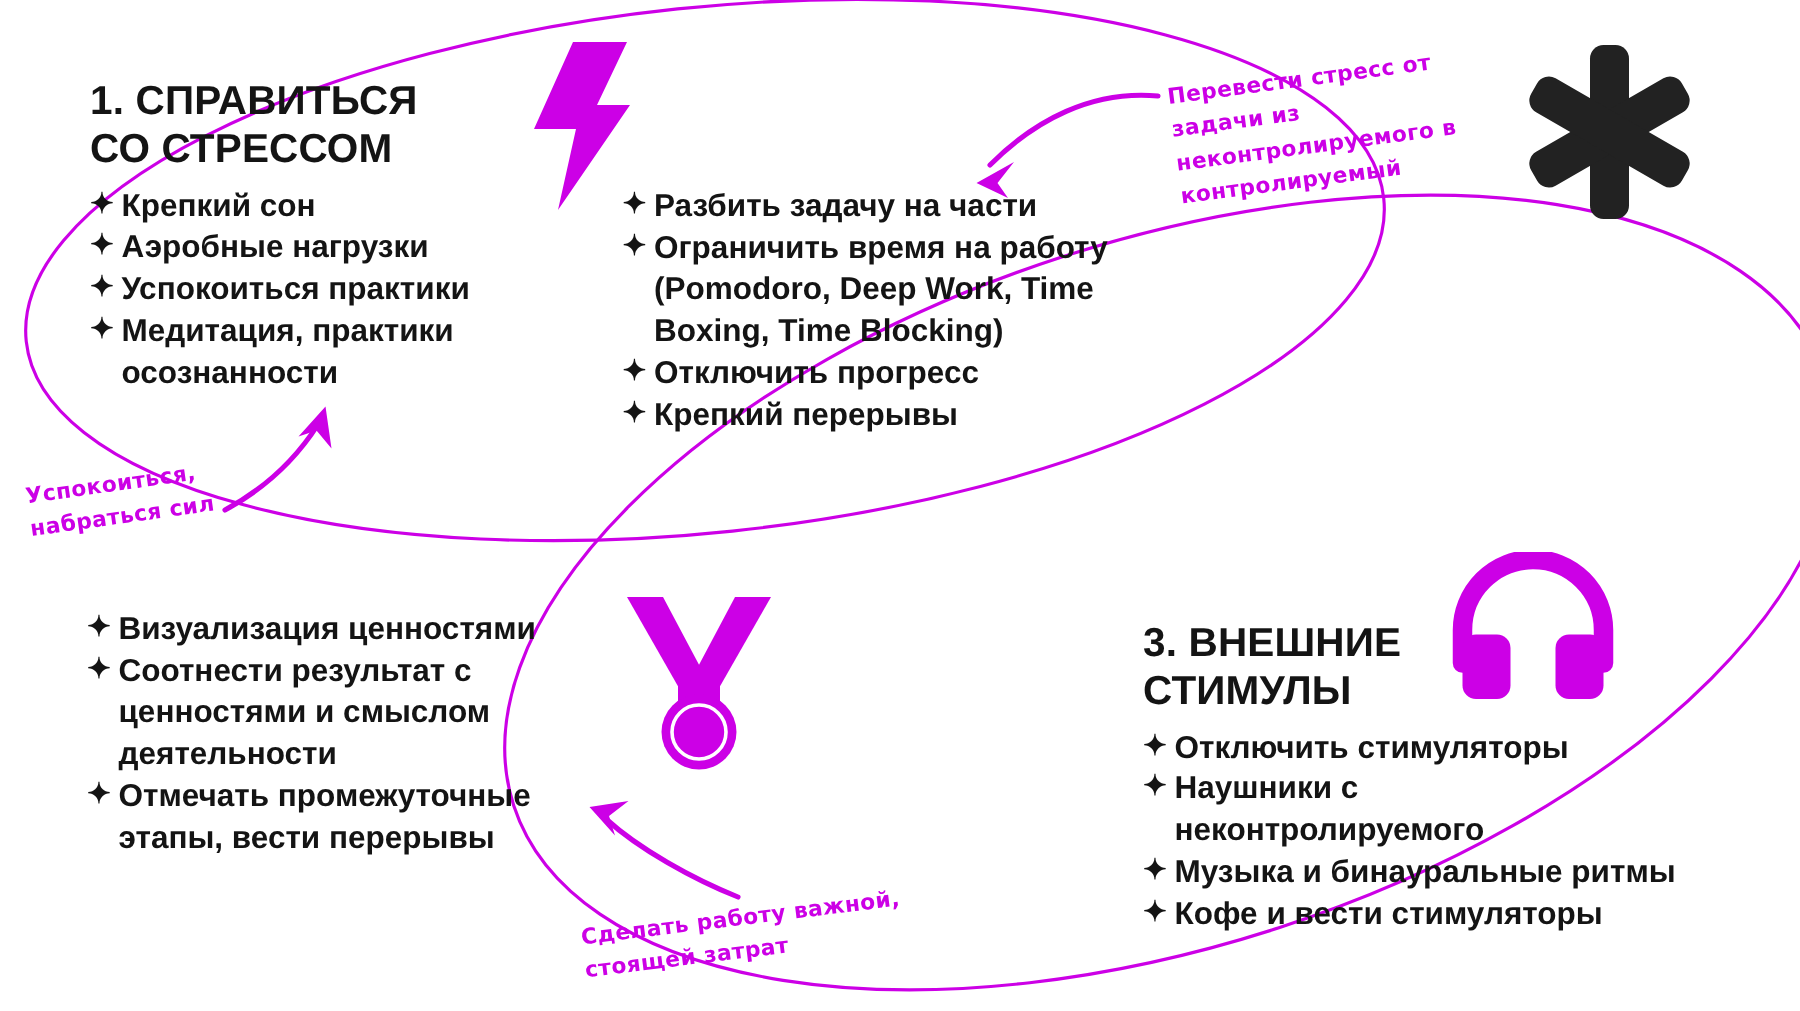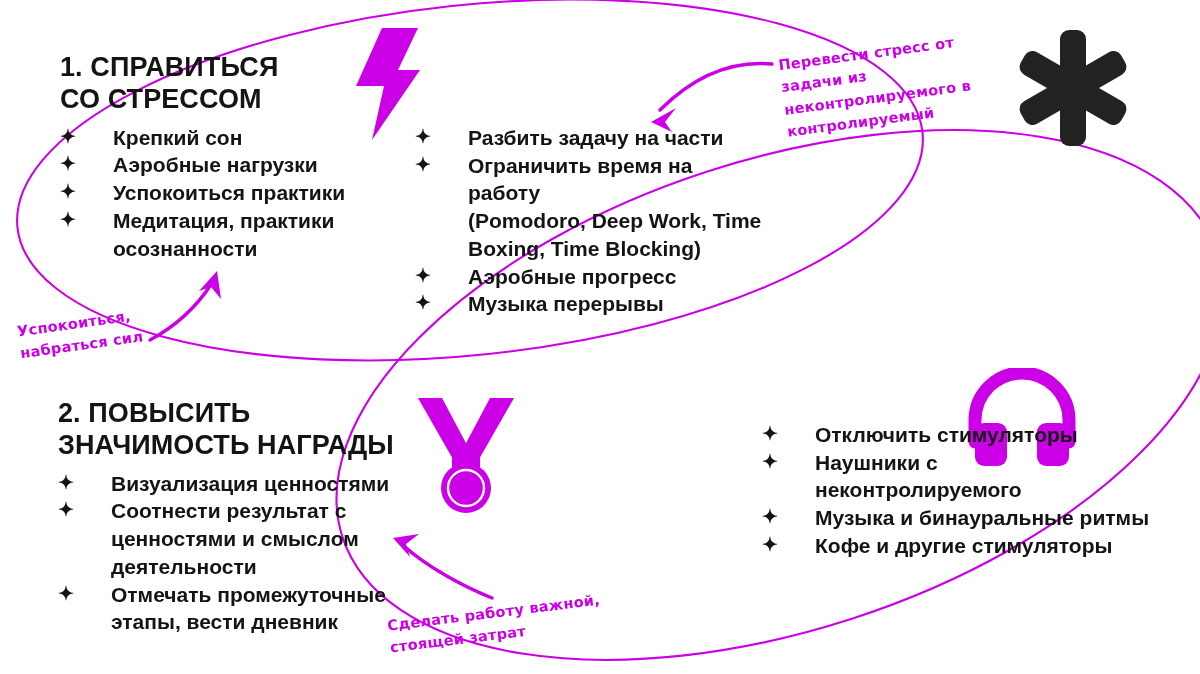--- a/index.html
+++ b/index.html
@@ -54,21 +54,21 @@
 
   .sparkle-icon {
     flex: 0 0 auto;
     width: 21px;
     font-size: 19px;
     line-height: 1.38;
     color: #141414;
     text-align: left;
   }
 
-  .bullet-text { flex: 1 1 auto; white-space: pre-line; margin-left: 32px; }
+  .bullet-text { flex: 1 1 auto; white-space: pre-line; }
 
   
 
   
   #section-1 { left: 60px;  top: 52px;  width: 320px; }
   #section-1b { left: 415px; top: 124px; width: 350px; }
   #section-2 { left: 58px;  top: 398px; width: 390px; }
   #section-3 { left: 762px; top: 413px; width: 400px; }
 
   #section-1b .bullet-list { margin-top: 0; }
@@ -213,79 +213,79 @@
 
       <div class="bullet-row">
         <span class="sparkle-icon">✦</span>
         <span class="bullet-text">Ограничить время на работу
 (Pomodoro, Deep Work, Time
 Boxing, Time Blocking)</span>
       </div>
 
       <div class="bullet-row">
         <span class="sparkle-icon">✦</span>
-        <span class="bullet-text">Аэробные прогресс</span>
-      </div>
-
-      <div class="bullet-row">
-        <span class="sparkle-icon">✦</span>
-        <span class="bullet-text">Музыка перерывы</span>
+        <span class="bullet-text">Отключить прогресс</span>
+      </div>
+
+      <div class="bullet-row">
+        <span class="sparkle-icon">✦</span>
+        <span class="bullet-text">Крепкий перерывы</span>
       </div>
 
     </div>
   </div>
 
   <div class="section" id="section-2">
-    <div class="sec-title">2. ПОВЫСИТЬ
-ЗНАЧИМОСТЬ НАГРАДЫ</div>
     <div class="bullet-list">
 
       <div class="bullet-row">
         <span class="sparkle-icon">✦</span>
         <span class="bullet-text">Визуализация ценностями</span>
       </div>
 
       <div class="bullet-row">
         <span class="sparkle-icon">✦</span>
         <span class="bullet-text">Соотнести результат с
 ценностями и смыслом
 деятельности</span>
       </div>
 
       <div class="bullet-row">
         <span class="sparkle-icon">✦</span>
         <span class="bullet-text">Отмечать промежуточные
-этапы, вести дневник</span>
+этапы, вести перерывы</span>
       </div>
 
     </div>
   </div>
 
   <div class="section" id="section-3">
+    <div class="sec-title">3. ВНЕШНИЕ
+СТИМУЛЫ</div>
     <div class="bullet-list">
 
       <div class="bullet-row">
         <span class="sparkle-icon">✦</span>
         <span class="bullet-text">Отключить стимуляторы</span>
       </div>
 
       <div class="bullet-row">
         <span class="sparkle-icon">✦</span>
         <span class="bullet-text">Наушники с
 неконтролируемого</span>
       </div>
 
       <div class="bullet-row">
         <span class="sparkle-icon">✦</span>
         <span class="bullet-text">Музыка и бинауральные ритмы</span>
       </div>
 
       <div class="bullet-row">
         <span class="sparkle-icon">✦</span>
-        <span class="bullet-text">Кофе и другие стимуляторы</span>
+        <span class="bullet-text">Кофе и вести стимуляторы</span>
       </div>
 
     </div>
   </div>
 
   <div class="handwriting" id="note-control">Перевести стресс от
 задачи из
 неконтролируемого в
 контролируемый</div>
 

